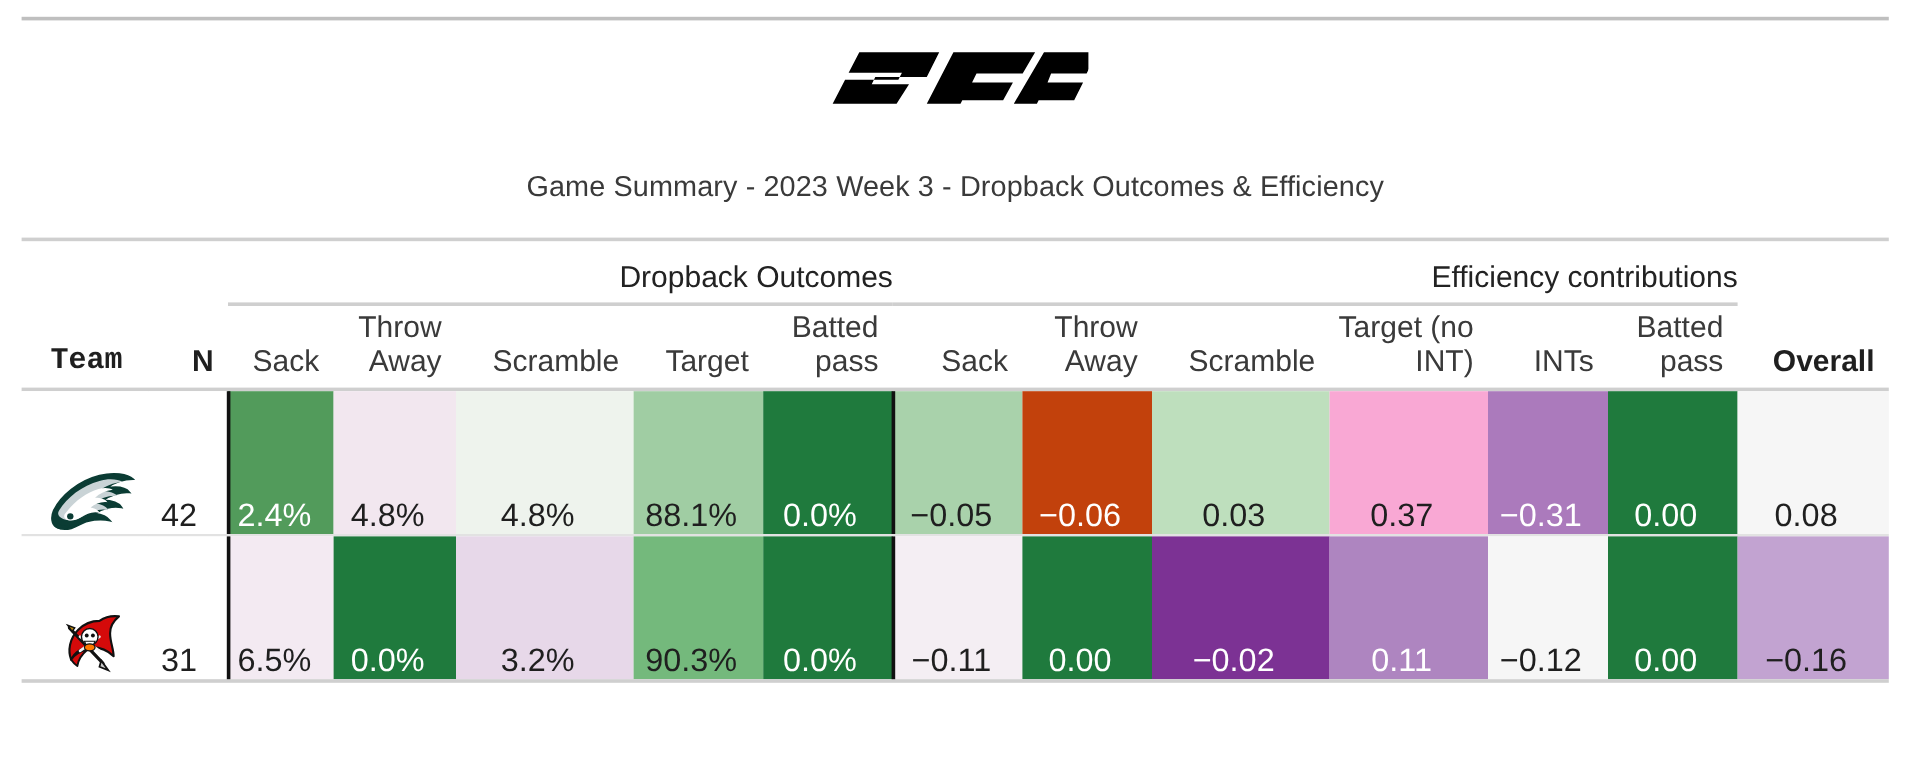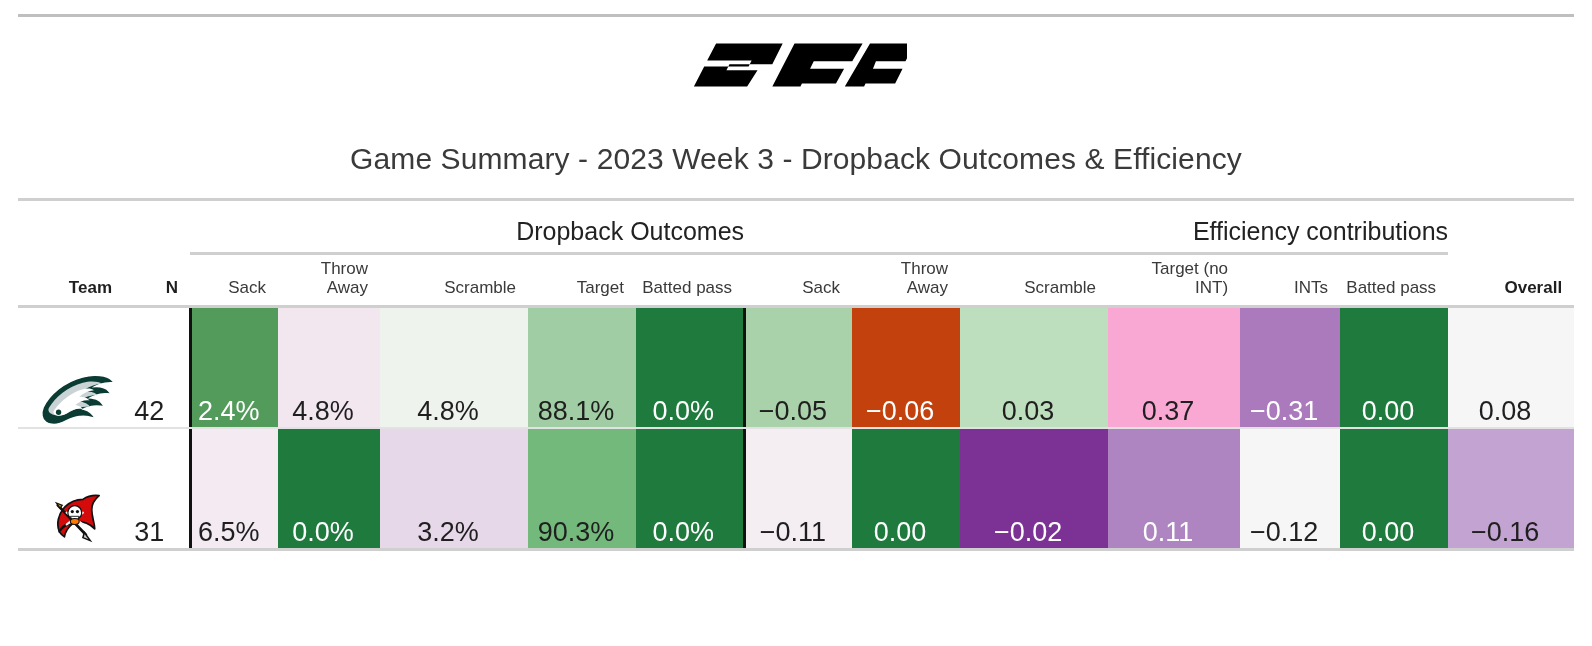--- a/index.html
+++ b/index.html
@@ -38,21 +38,21 @@
     display: inline-block;
     height: 62px;
   }
 
   
   .title {
     position: absolute;
     left: 0; top: 142px;
     width: 1592px;
     text-align: center;
-    font-size: 30px;
+    font-size: 24px;
     font-weight: 400;
     color: #3a3a3a;
     letter-spacing: 0.1px;
   }
   .title-rule {
     position: absolute;
     left: 18px; top: 198px;
     width: 1556px; height: 3px;
     background: #cfcfcf;
   }
@@ -86,29 +86,29 @@
     height: 3px;
     padding: 0;
   }
   .grp-rule {
     height: 3px;
     background: #cfcfcf;
   }
 
   
   .colhead {
-    font-size: 17px;
+    font-size: 25px;
     color: #3a3a3a;
     text-align: right;
     padding: 4px 12px 8px 6px !important;
     line-height: 1.12;
     white-space: normal;
   }
   .colhead.bold { font-weight: bold; color: #1f1f1f; }
-  .colhead.team { text-align: right; padding-left: 14px !important; }
+  .colhead.team { text-align: center; padding-left: 14px !important; font-family: Liberation Mono, monospace; }
 
   .head-rule-row td {
     height: 3px;
     padding: 0;
     background: #cfcfcf;
   }
   .row-rule-row td {
     height: 2px;
     padding: 0;
     background: #e2e2e2;

